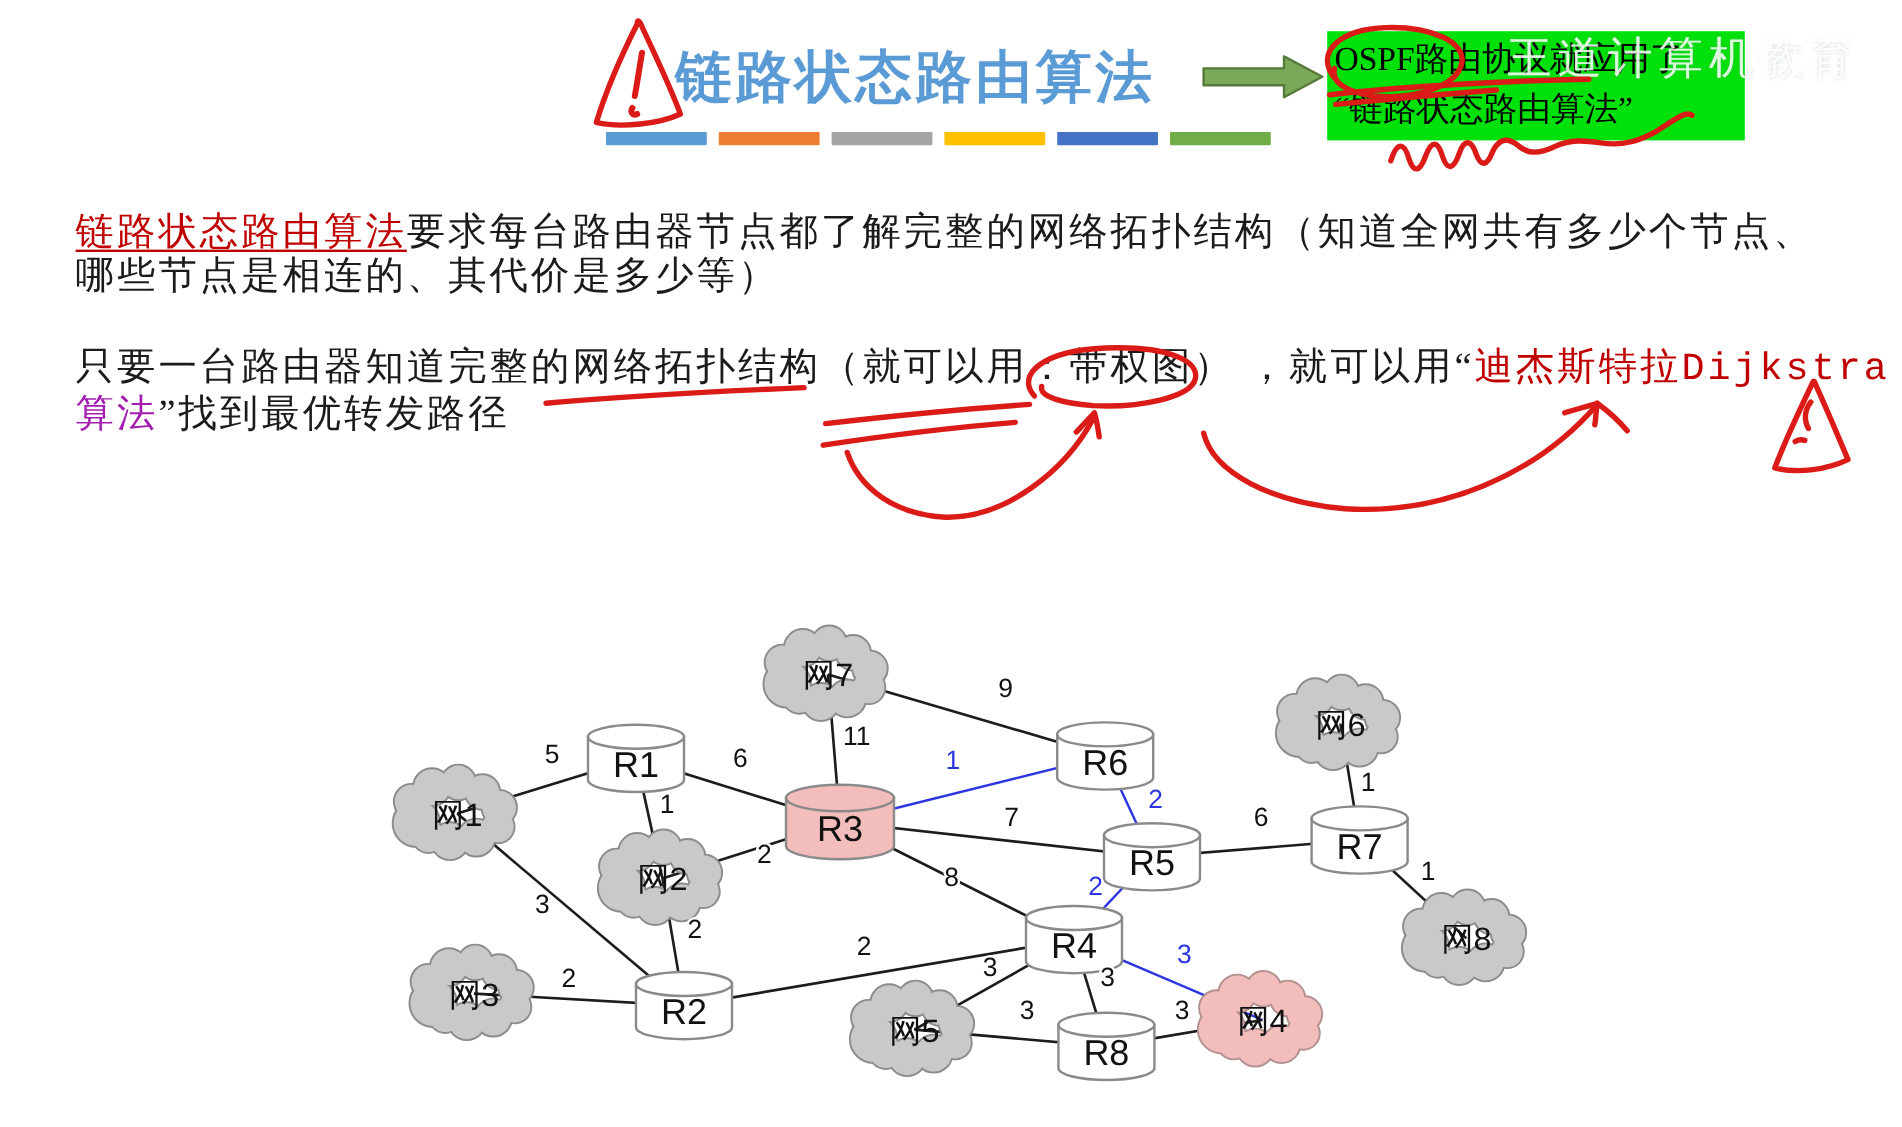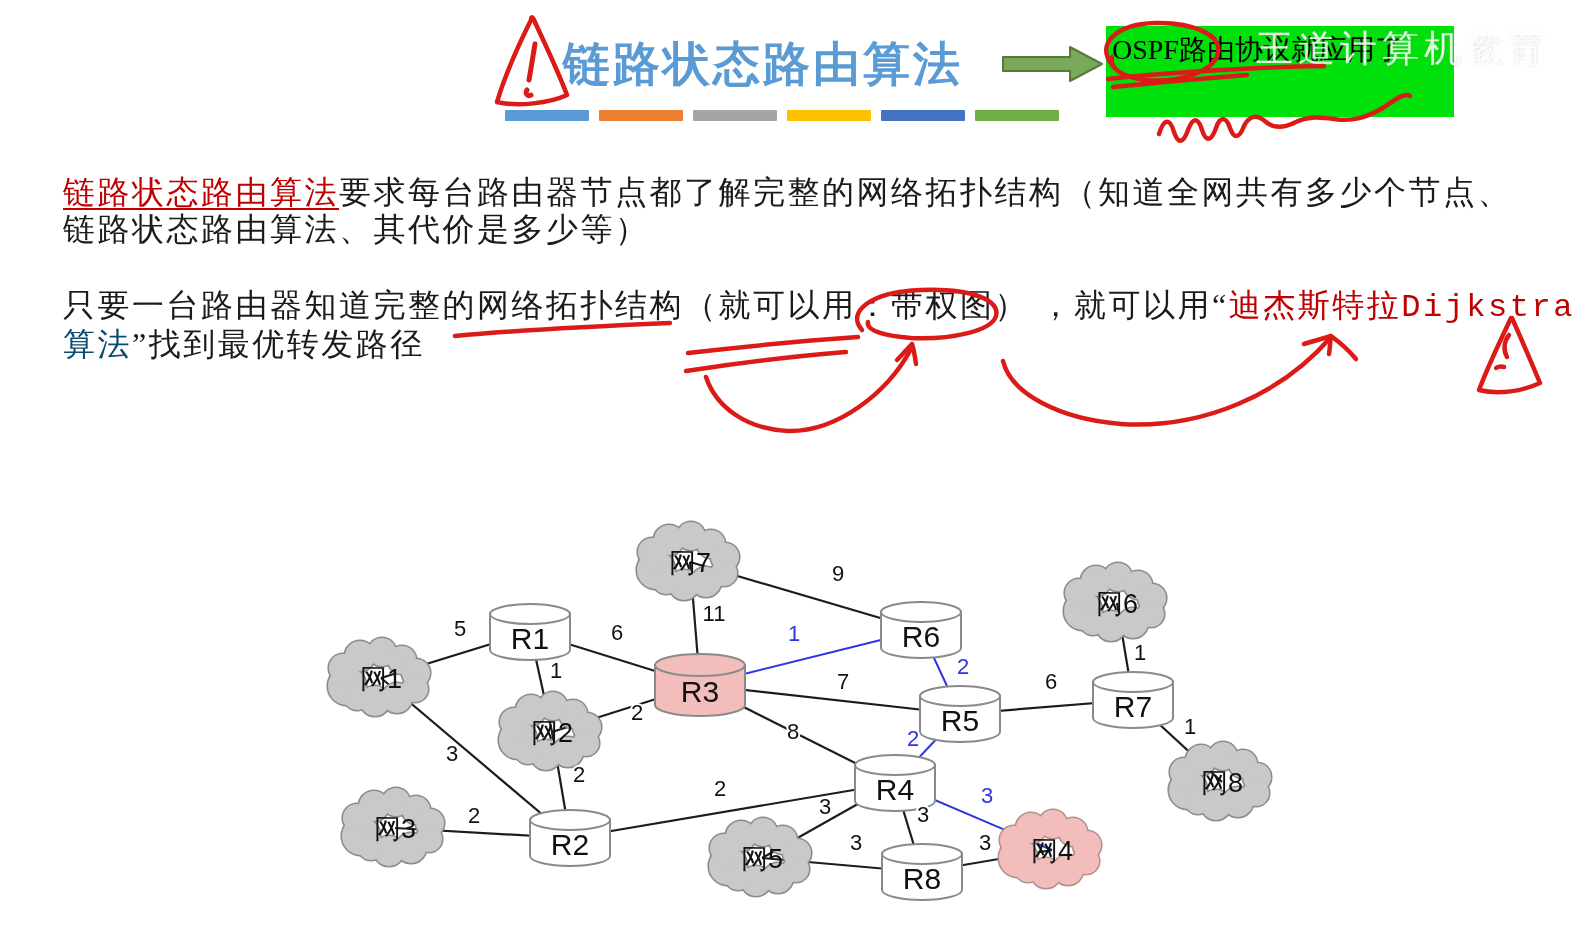--- a/index.html
+++ b/index.html
@@ -331,37 +331,38 @@
       <div class="bar" style="background: rgb(91, 155, 213);"></div>
       <div class="bar" style="background: rgb(237, 125, 49);"></div>
       <div class="bar" style="background: rgb(165, 165, 165);"></div>
       <div class="bar" style="background: rgb(255, 192, 0);"></div>
       <div class="bar" style="background: rgb(68, 114, 196);"></div>
       <div class="bar" style="background: rgb(112, 173, 71);"></div>
     </div>
 
   <div class="green-note" style="background: rgb(0, 224, 10);">
     <div>OSPF路由协议就应用了</div>
+    <div>“链路状态路由算法”</div>
   </div>
 
   <div class="watermark">王道计算机教育</div>
   <svg class="bili" width="110" height="72" viewBox="0 0 110 72">
     <path d="M26,18 L40,5 M68,5 L82,18" stroke="#ffffff" stroke-width="6" stroke-linecap="round" fill="none"></path>
     <rect x="12" y="18" width="86" height="48" rx="12" fill="none" stroke="#ffffff" stroke-width="7"></rect>
     <path d="M38,34 v12 M70,34 v12" stroke="#ffffff" stroke-width="6" stroke-linecap="round" fill="none"></path>
   </svg>
 
   <div class="p" id="p1">
     <div><span class="red-underline" style="color: rgb(192, 0, 0);">链路状态路由算法</span><span>要求每台路由器节点都了解完整的网络拓扑结构（知道全网共有多少个节点、</span></div>
-    <div>链路状态路由算法、其代价是多少等）</div>
+    <div>哪些节点是相连的、其代价是多少等）</div>
   </div>
 
   <div class="p" id="p2">
     <div><span>只要一台路由器知道完整的网络拓扑结构（就可以用：带权图） ，就可以用“</span><span class="red" style="color: rgb(192, 0, 0);">迪杰斯特拉Dijkstra</span></div>
-    <div><span class="red" style="color: #0c4a6e;">算法</span><span>”找到最优转发路径</span></div>
+    <div><span class="red" style="color: #a21caf;">算法</span><span>”找到最优转发路径</span></div>
   </div>
 
   <svg id="overlay" class="layer" viewBox="0 0 1585 939">
     <polygon points="1003,57 1070,57 1070,47 1102,64 1070,81 1070,71 1003,71" fill="#7BA95A" stroke="#567A38" stroke-width="2" stroke-linejoin="round"></polygon>
     <g>
       <path class="ink" d="M531,20 C520,42 506,72 497,102 C518,107 550,103 567,95 C556,66 542,38 534,20 C532,16 531,17 531,20" stroke="#DB1B17"></path>
       <path class="ink ink-thick" d="M535,44 C533,56 531,69 529,80" stroke="#DB1B17"></path>
       <path class="ink ink-thick" d="M527,90 c-2,3 0,7 4,5" stroke="#DB1B17"></path>
       <path class="ink" d="M1113,66 C1094,44 1117,24 1155,23 C1193,22 1222,35 1218,53 C1214,72 1179,83 1145,80 C1123,77 1109,69 1112,57" stroke="#DB1B17"></path>
       <path class="ink" d="M1108,79 C1170,72 1262,67 1324,66" stroke="#DB1B17"></path>

